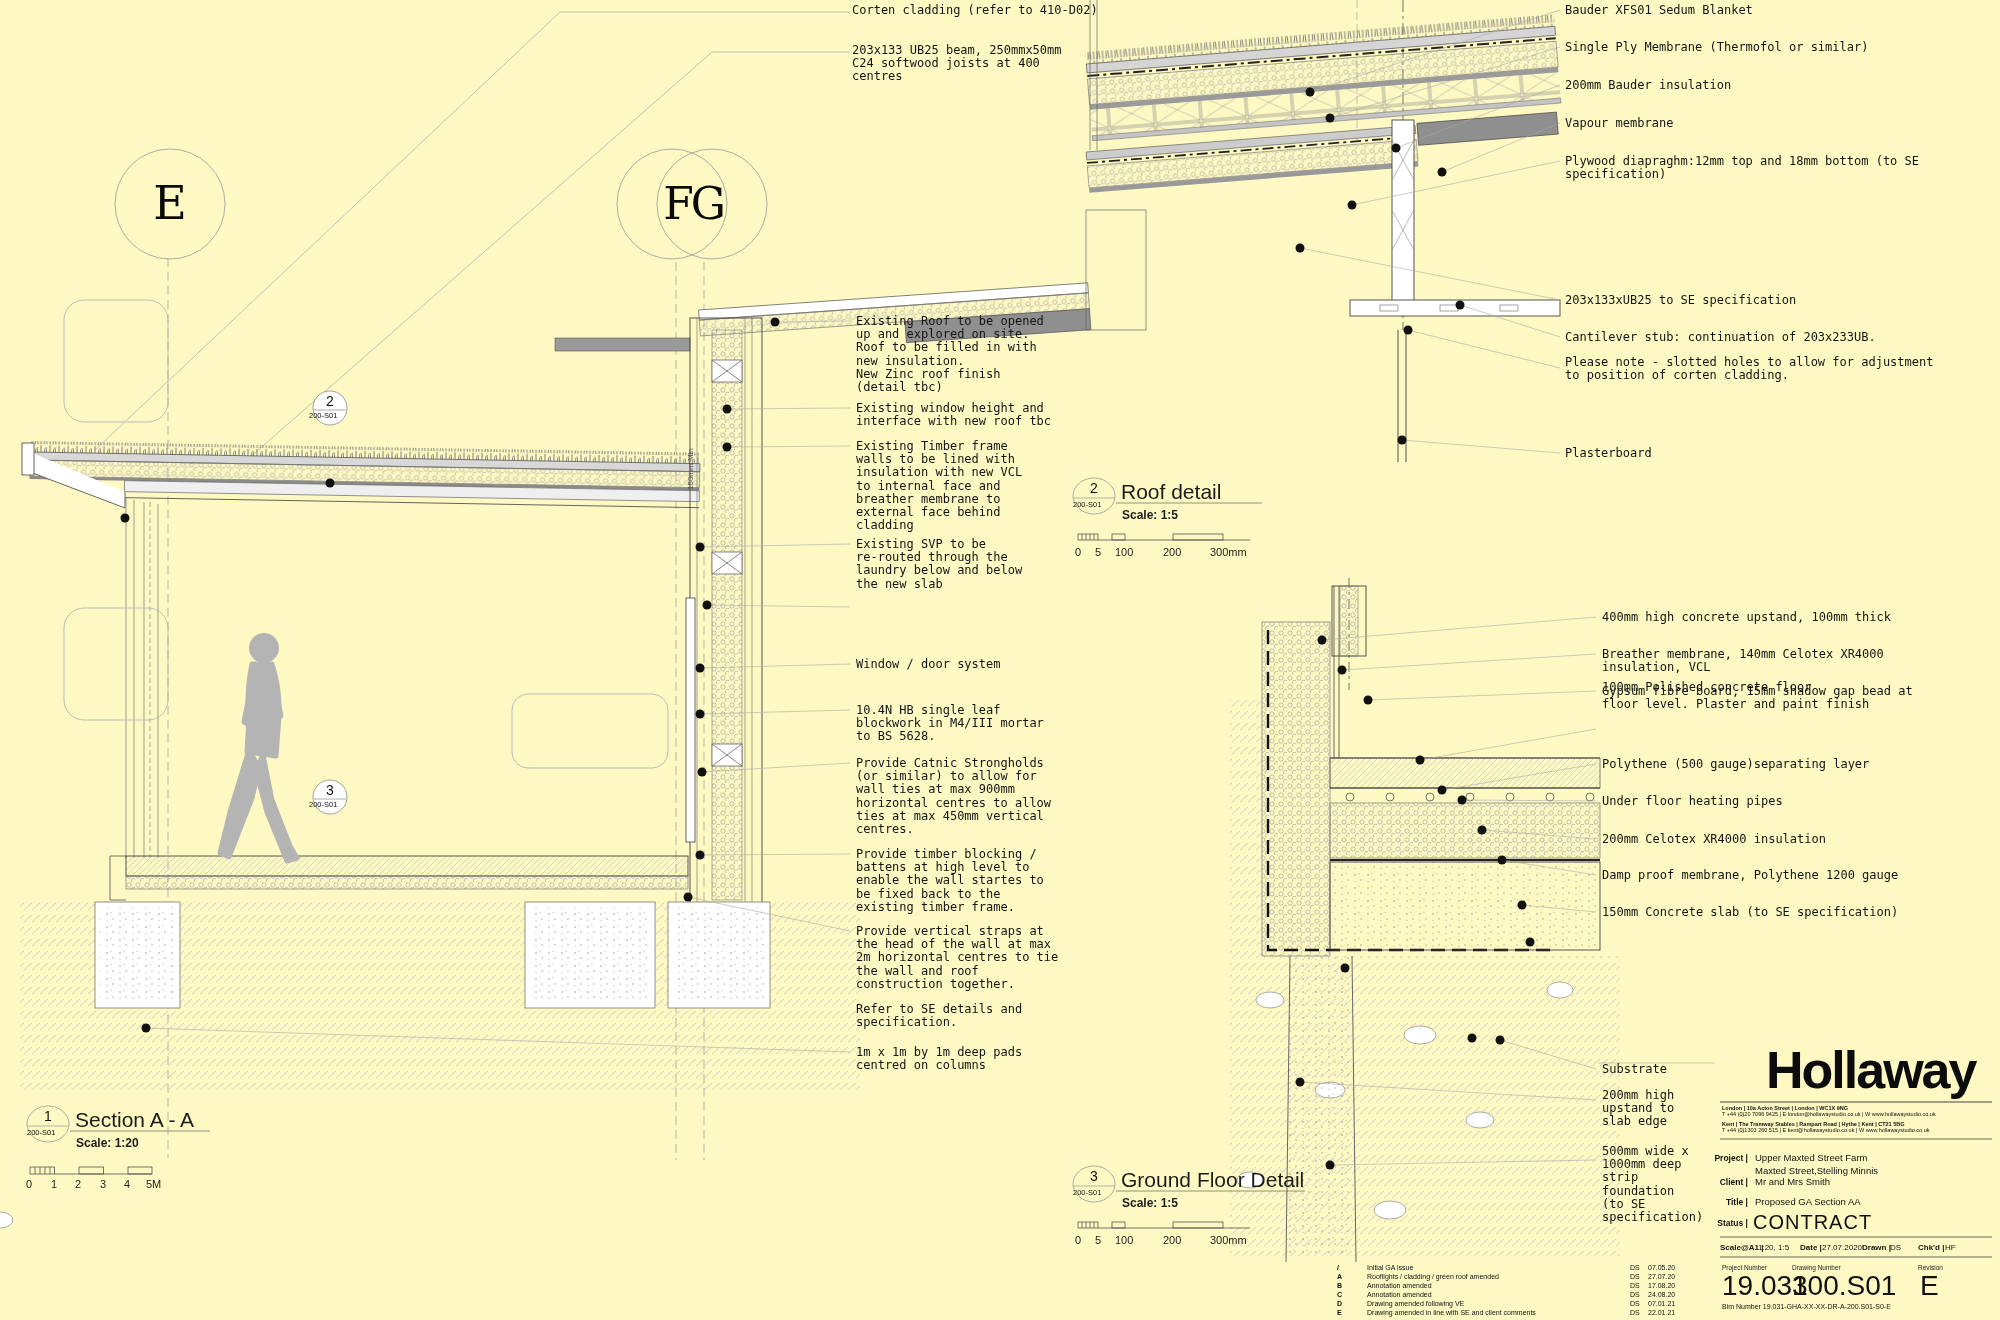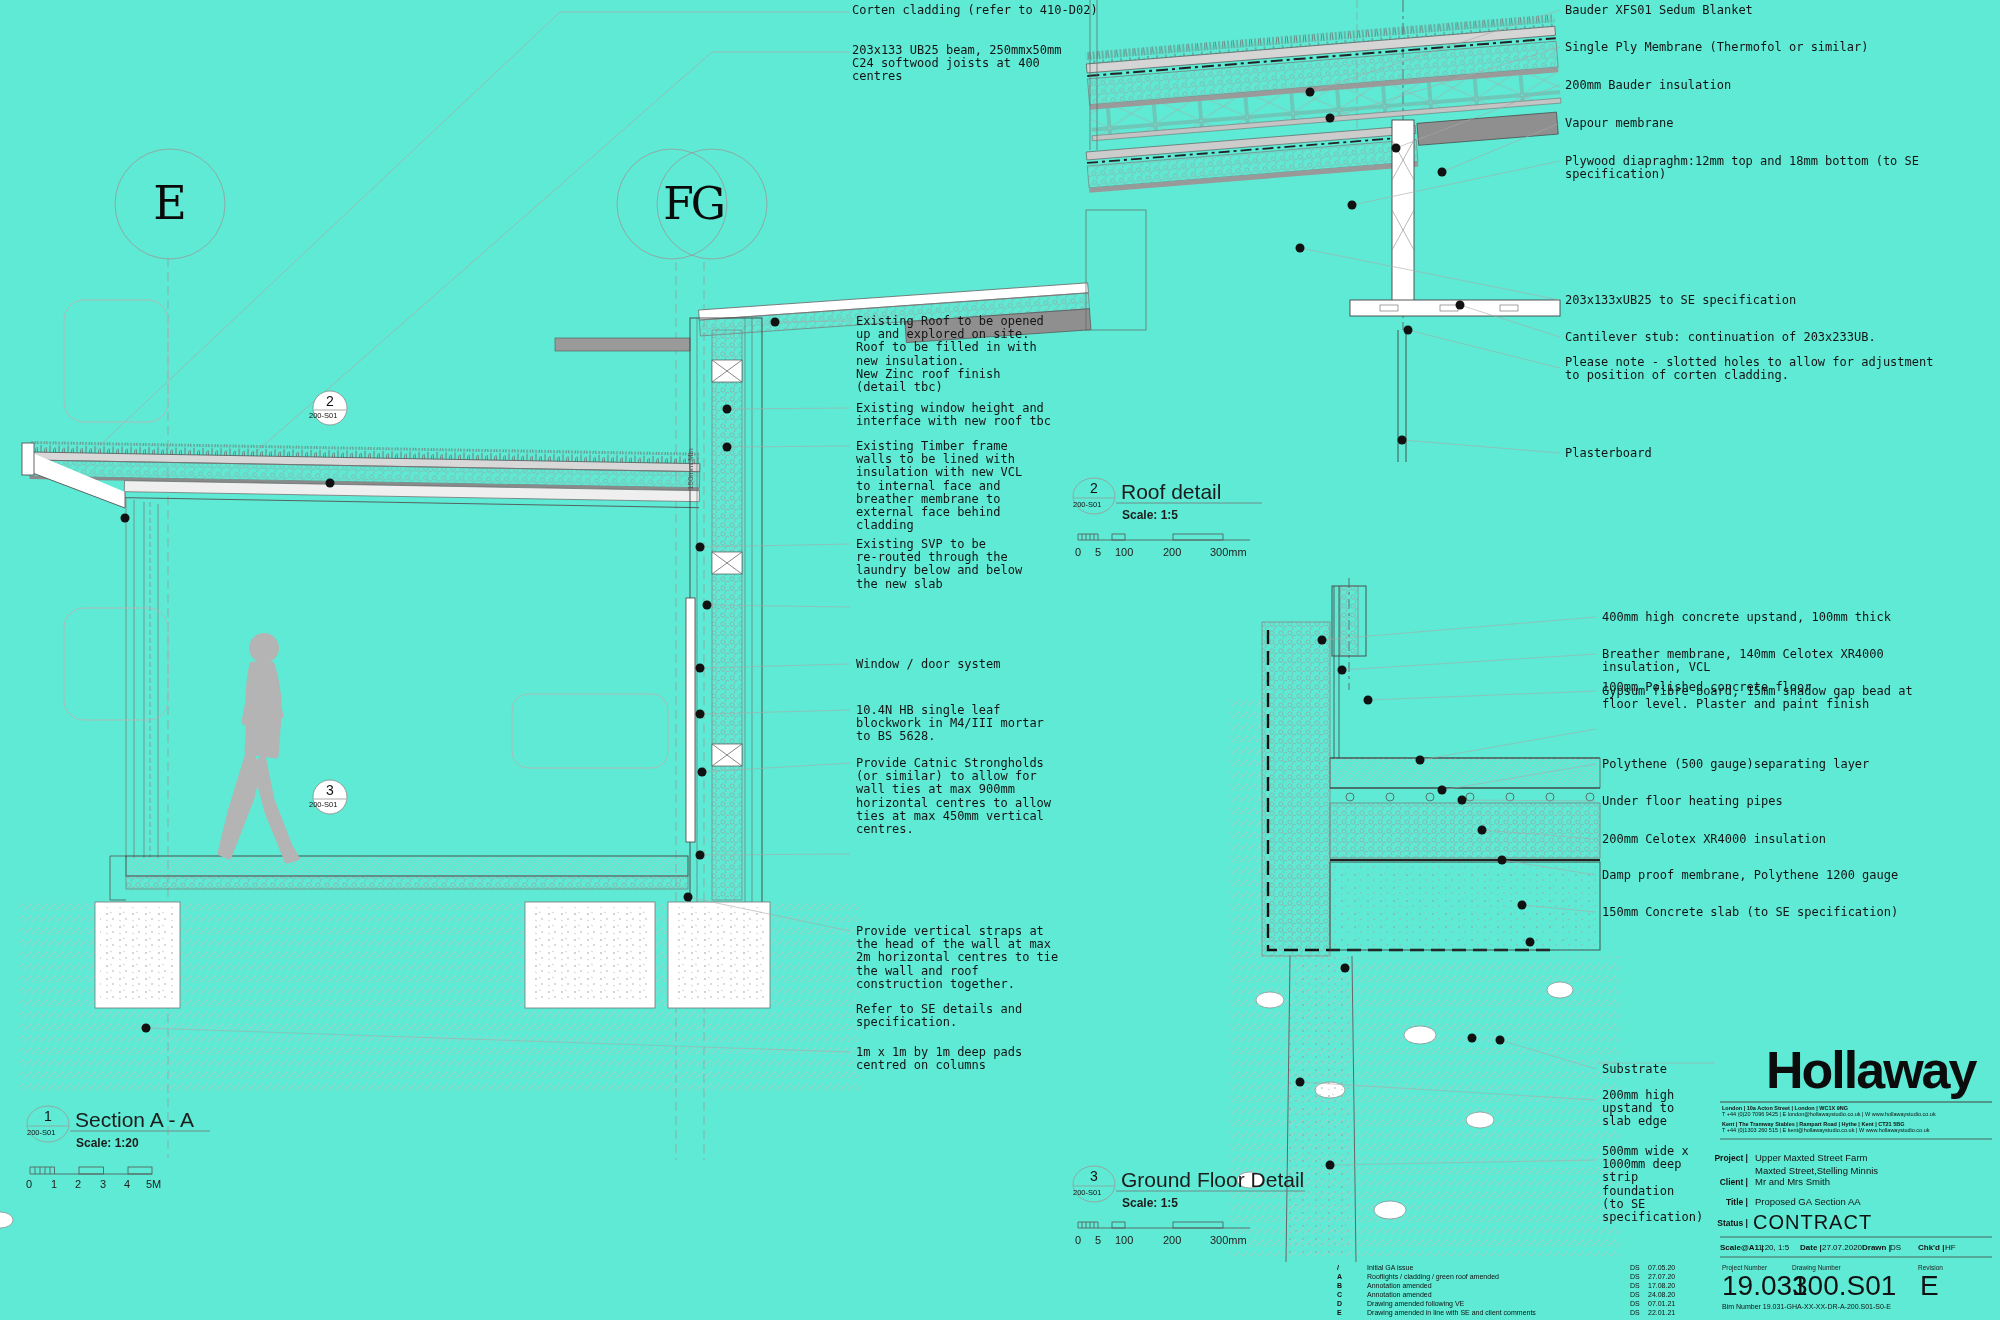--- a/index.html
+++ b/index.html
@@ -1,16 +1,16 @@
 <!DOCTYPE html>
 <html><head>
 <meta charset="utf-8">
 <style>
   html,body{margin:0;padding:0;background:#e8e8e8;}
-  .sheet{position:relative;width:2000px;height:1320px;background:#5eead4;overflow:hidden;
+  .sheet{position:relative;width:2000px;height:1320px;background:#fef9c3;overflow:hidden;
          font-family:"Liberation Sans",sans-serif;color:#151515;}
   svg.lw{position:absolute;left:0;top:0;z-index:1;}
   .note{position:absolute;z-index:2;font:12px/13.2px "DejaVu Sans Mono",monospace;color:#141414;white-space:pre-line;}
   .minlbl{position:absolute;z-index:2;font:8px "Liberation Sans",sans-serif;color:#555;
           writing-mode:vertical-rl;transform:rotate(180deg);}
   .vtitle{position:absolute;z-index:2;font:21px "Liberation Sans",sans-serif;color:#1c1c1c;}
   .vscale{position:absolute;z-index:2;font:12px "Liberation Sans",sans-serif;font-weight:bold;color:#1c1c1c;}
   .cnum{position:absolute;z-index:2;width:42px;text-align:center;font:14px "Liberation Sans",sans-serif;color:#111;}
   .cref{position:absolute;z-index:2;width:42px;text-align:left;font:7.5px "Liberation Sans",sans-serif;color:#111;}
   .gletter{position:absolute;z-index:2;font-family:"DejaVu Serif",serif;color:#0a0a0a;text-align:center;}
@@ -391,20 +391,25 @@
 <div class="note" style="left:856px;top:658px;width:230px">Window / door system</div>
 <div class="note" style="left:856px;top:704px;width:230px">10.4N HB single leaf
 blockwork in M4/III mortar
 to BS 5628.</div>
 <div class="note" style="left:856px;top:757px;width:230px">Provide Catnic Strongholds
 (or similar) to allow for
 wall ties at max 900mm
 horizontal centres to allow
 ties at max 450mm vertical
 centres.</div>
+<div class="note" style="left:856px;top:848px;width:230px">Provide timber blocking /
+battens at high level to
+enable the wall startes to
+be fixed back to the
+existing timber frame.</div>
 <div class="note" style="left:856px;top:925px;width:230px">Provide vertical straps at
 the head of the wall at max
 2m horizontal centres to tie
 the wall and roof
 construction together.</div>
 <div class="note" style="left:856px;top:1003px;width:230px">Refer to SE details and
 specification.</div>
 <div class="note" style="left:856px;top:1046px;width:230px">1m x 1m by 1m deep pads
 centred on columns</div>
 

